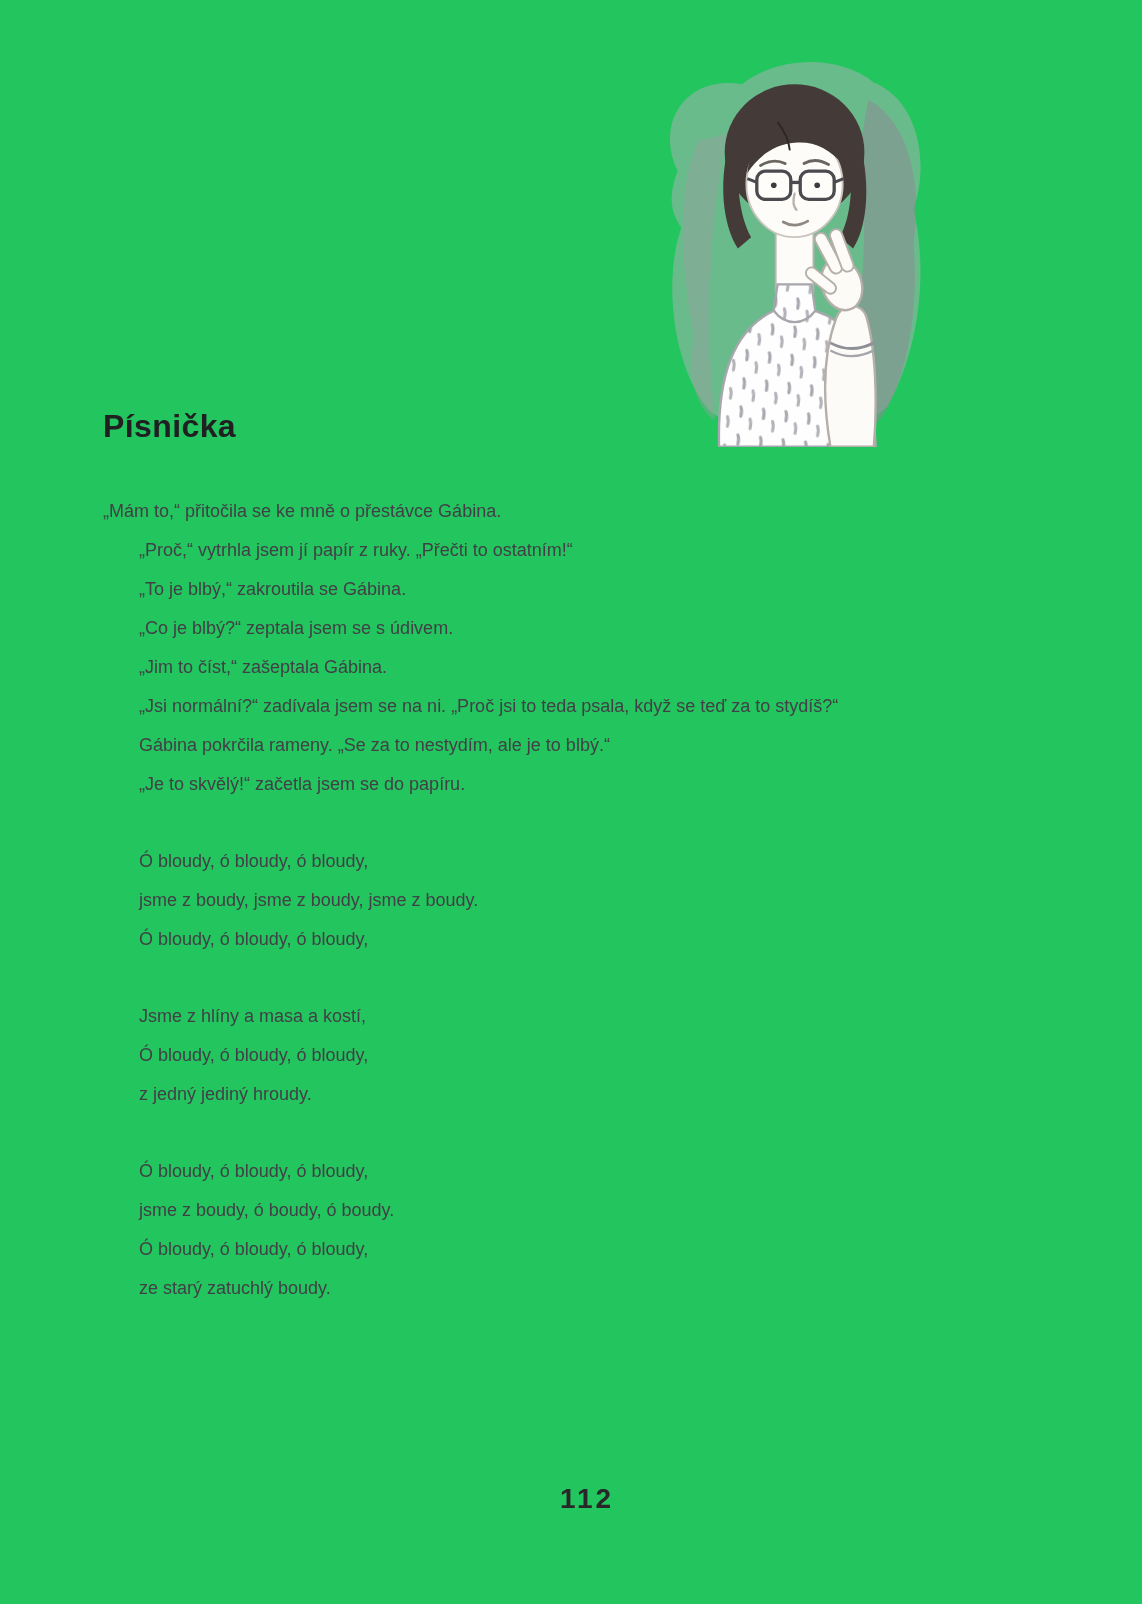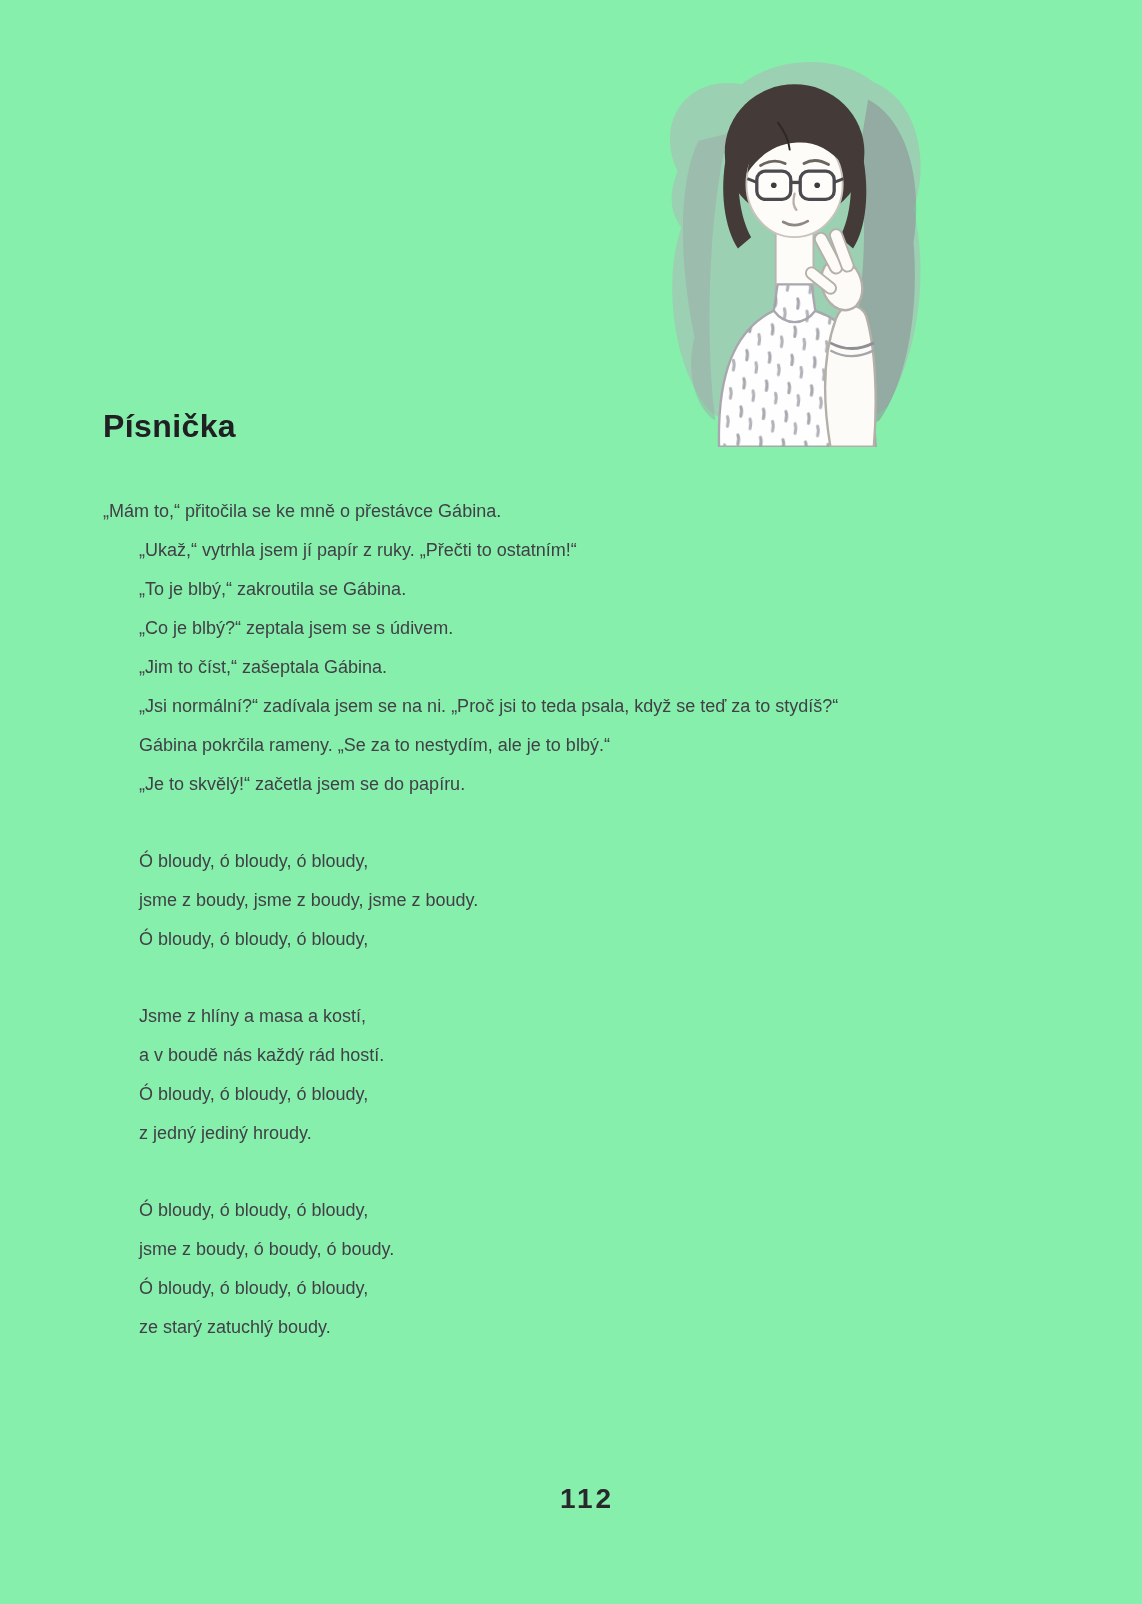--- a/index.html
+++ b/index.html
@@ -1,20 +1,20 @@
 <!DOCTYPE html>
 <html><head>
 <meta charset="utf-8">
 <style>
   * { margin:0; padding:0; box-sizing:border-box; }
   html, body { background:#ffffff; }
   .page {
     position:relative;
     width:1142px; height:1604px;
-    background:#86efac;
+    background:#22c55e;
     margin:0 auto;
     overflow:hidden;
     font-family:"Liberation Sans", sans-serif;
     color:#414046;
   }
   .illustration {
     position:absolute;
     left:636px; top:50px;
     width:302px; height:397px;
   }
@@ -116,38 +116,37 @@
         <path d="M206 252 L186 236" stroke="#fdfbf7" stroke-width="10"></path>
       </g>
     </svg>
   </div>
 
   <div class="content">
     <h1 class="chapter-title">Písnička</h1>
 
     <div class="prose">
       <p>„Mám to,“ přitočila se ke mně o přestávce Gábina.</p>
-      <p class="indent">„Ukaž,“ vytrhla jsem jí papír z ruky. „Přečti to ostatním!“</p>
+      <p class="indent">„Proč,“ vytrhla jsem jí papír z ruky. „Přečti to ostatním!“</p>
       <p class="indent">„To je blbý,“ zakroutila se Gábina.</p>
       <p class="indent">„Co je blbý?“ zeptala jsem se s údivem.</p>
       <p class="indent">„Jim to číst,“ zašeptala Gábina.</p>
       <p class="indent">„Jsi normální?“ zadívala jsem se na ni. „Proč jsi to teda psala, když se teď za to stydíš?“</p>
       <p class="indent">Gábina pokrčila rameny. „Se za to nestydím, ale je to blbý.“</p>
       <p class="indent">„Je to skvělý!“ začetla jsem se do papíru.</p>
     </div>
 
     <div class="verse">
       <div>Ó bloudy, ó bloudy, ó bloudy,</div>
       <div>jsme z boudy, jsme z boudy, jsme z boudy.</div>
       <div>Ó bloudy, ó bloudy, ó bloudy,</div>
     </div>
 
     <div class="verse">
       <div>Jsme z hlíny a masa a kostí,</div>
-      <div>a v boudě nás každý rád hostí.</div>
       <div>Ó bloudy, ó bloudy, ó bloudy,</div>
       <div>z jedný jediný hroudy.</div>
     </div>
 
     <div class="verse">
       <div>Ó bloudy, ó bloudy, ó bloudy,</div>
       <div>jsme z boudy, ó boudy, ó boudy.</div>
       <div>Ó bloudy, ó bloudy, ó bloudy,</div>
       <div>ze starý zatuchlý boudy.</div>
     </div>

